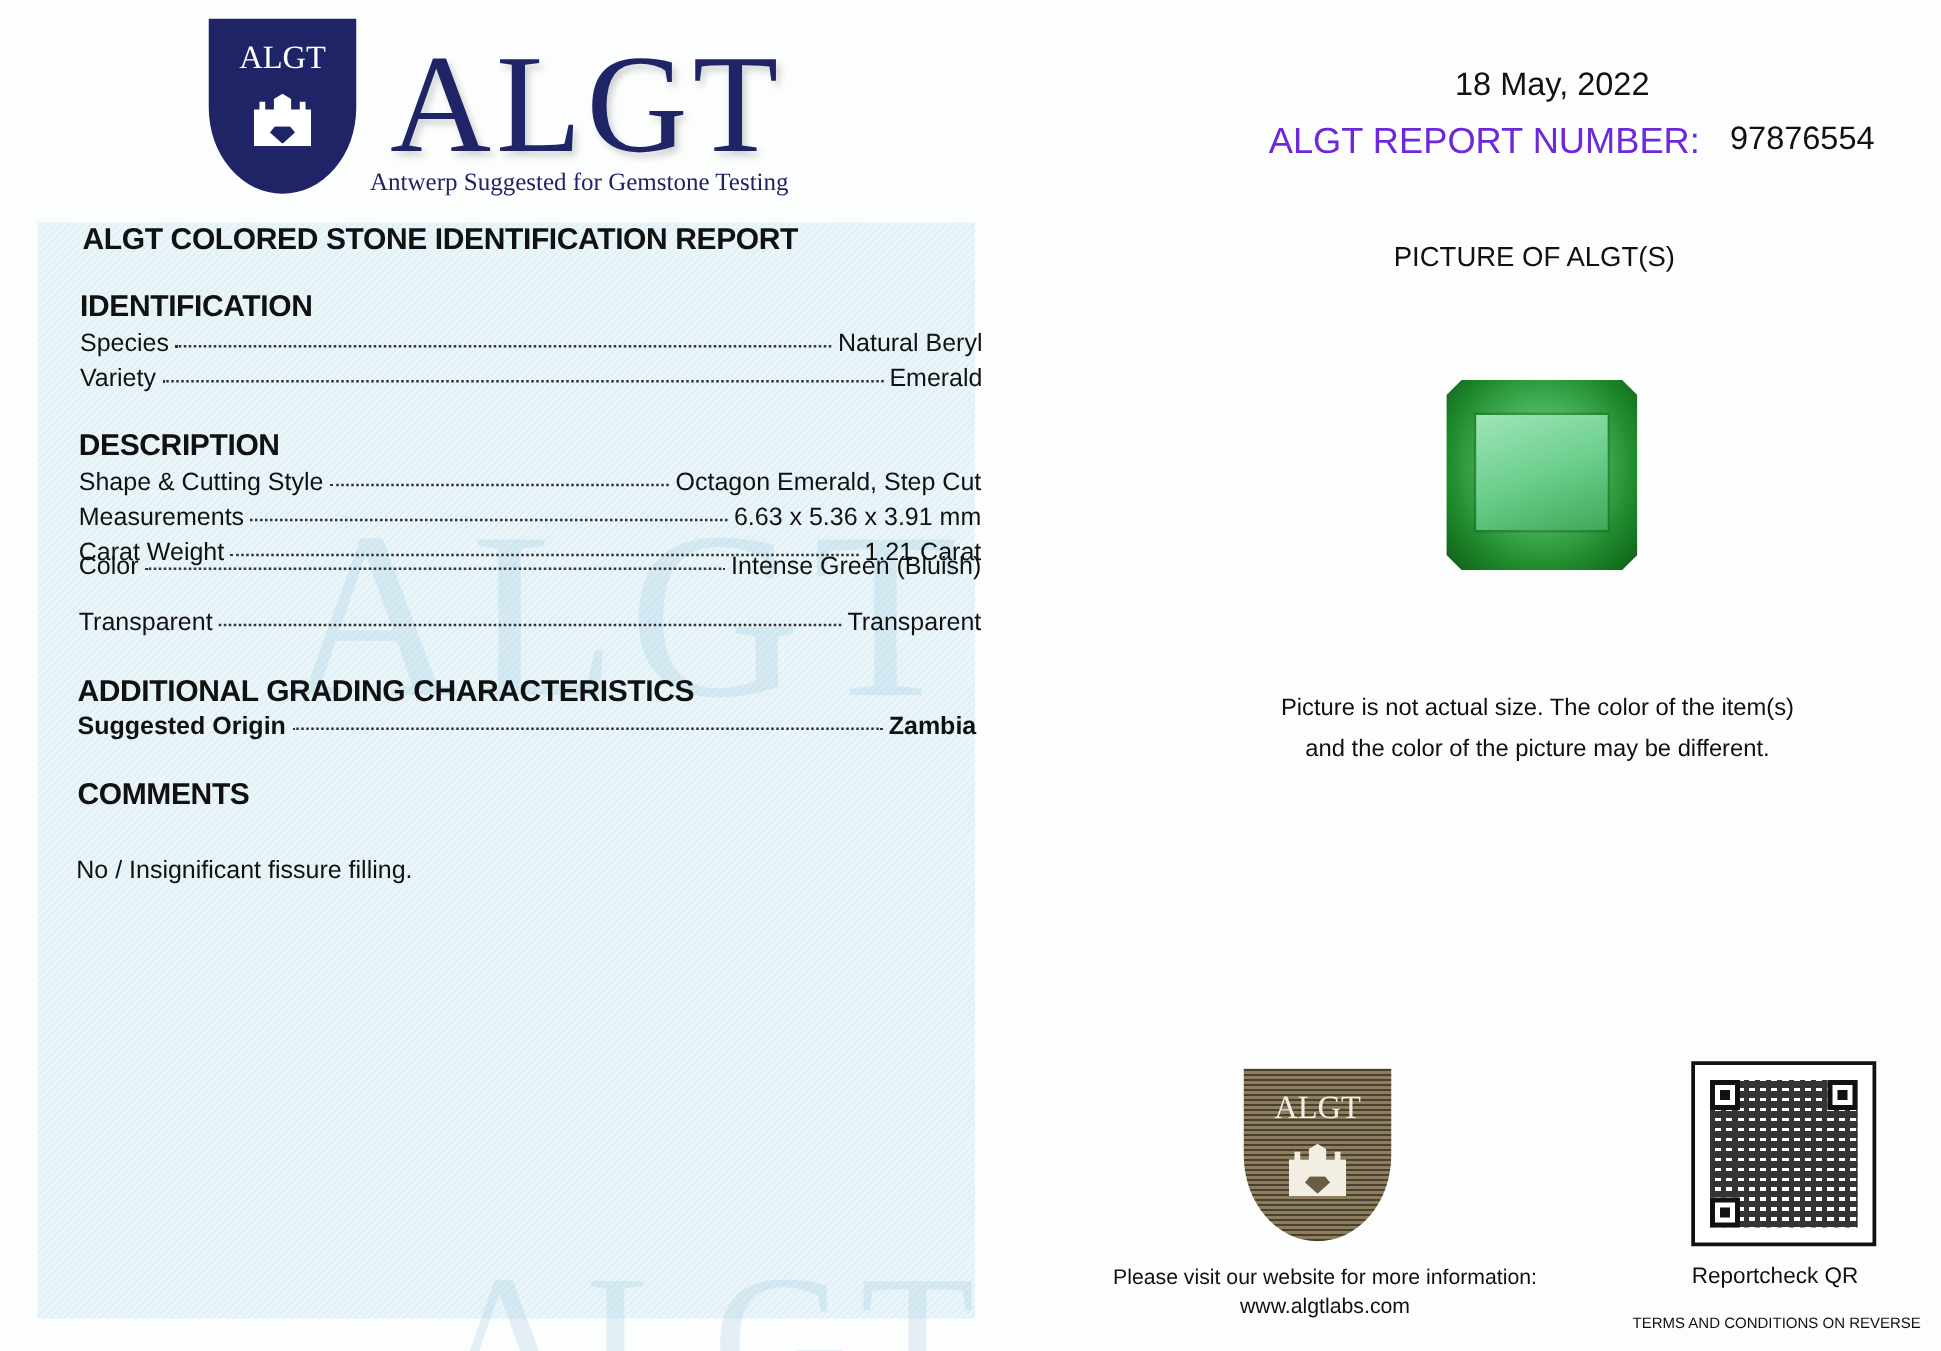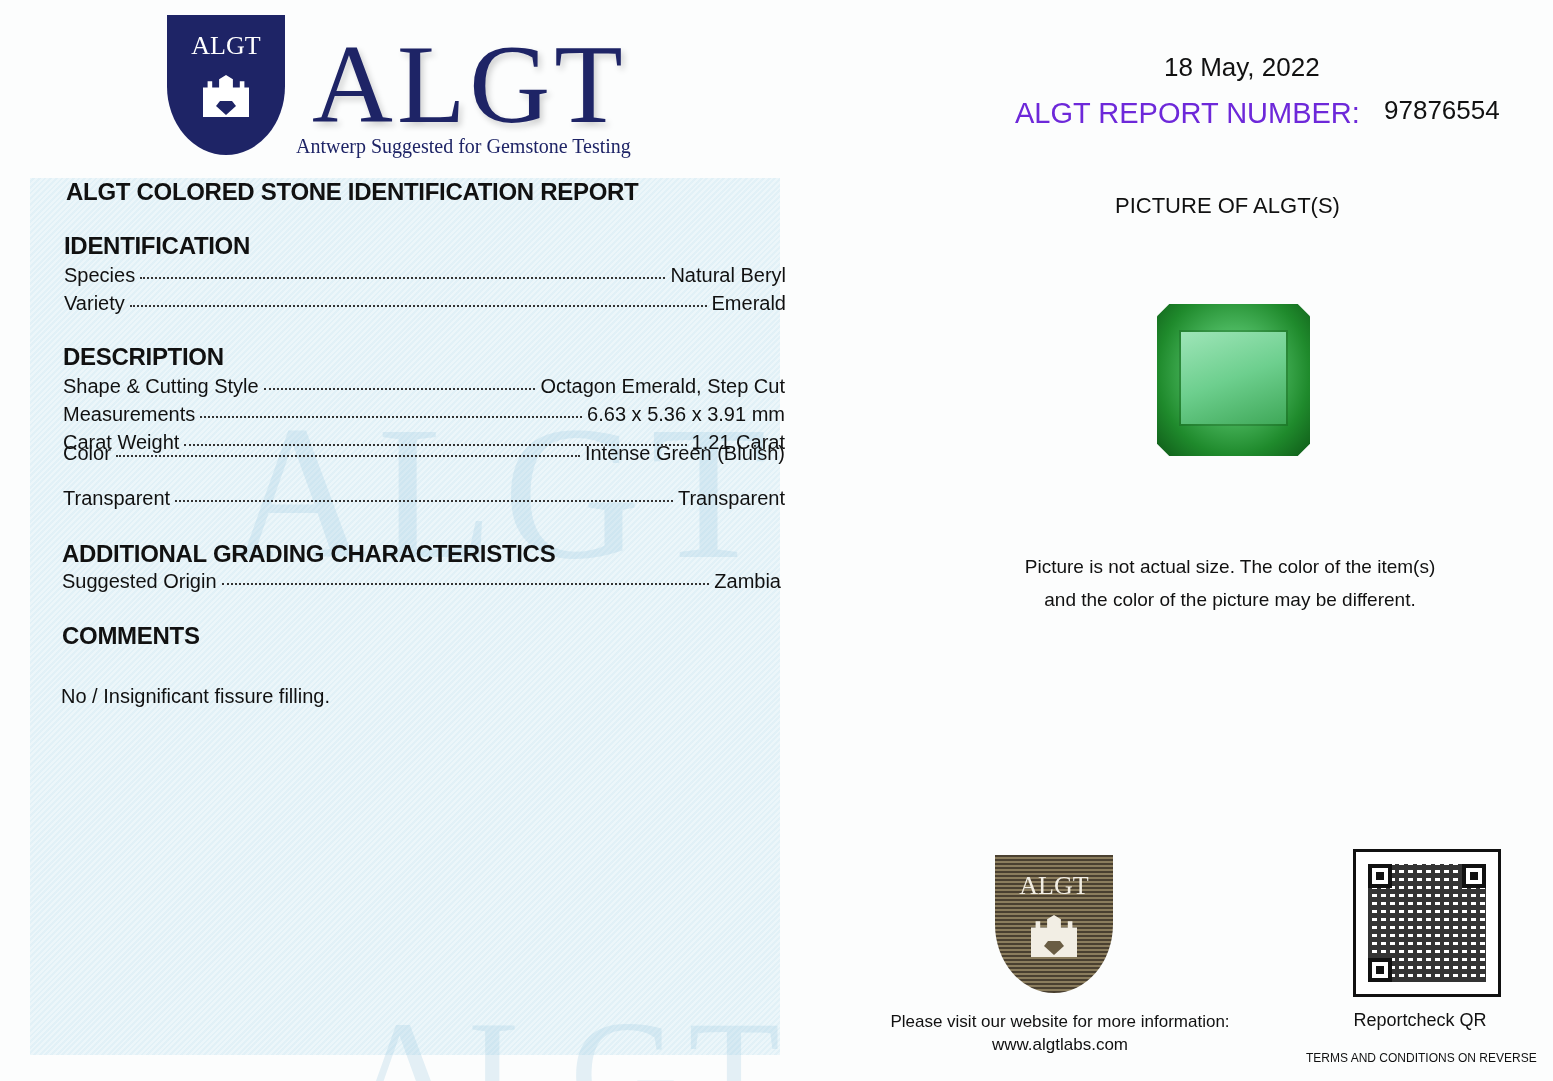--- a/index.html
+++ b/index.html
@@ -167,21 +167,21 @@
   <span class="dots"></span>
   <span class="val">Intense Green (Bluish)</span>
 </div>
 <div class="row" style="left:63px;top:487px;">
   <span class="lbl">Transparent</span>
   <span class="dots"></span>
   <span class="val">Transparent</span>
 </div>
 
 <div class="section-h" style="left:62px;top:540px;">ADDITIONAL GRADING CHARACTERISTICS</div>
-<div class="row" style="left:62px;top:570px;width:719px;">
+<div class="row" style="left:62px;top:570px;width:719px;font-weight:bold;">
   <span class="lbl">Suggested Origin</span>
   <span class="dots"></span>
   <span class="val">Zambia</span>
 </div>
 
 <div class="section-h" style="left:62px;top:622px;">COMMENTS</div>
 <div class="comment">No / Insignificant fissure filling.</div>
 
 <div class="date">18 May, 2022</div>
 <div class="rn-label">ALGT REPORT NUMBER:</div>

